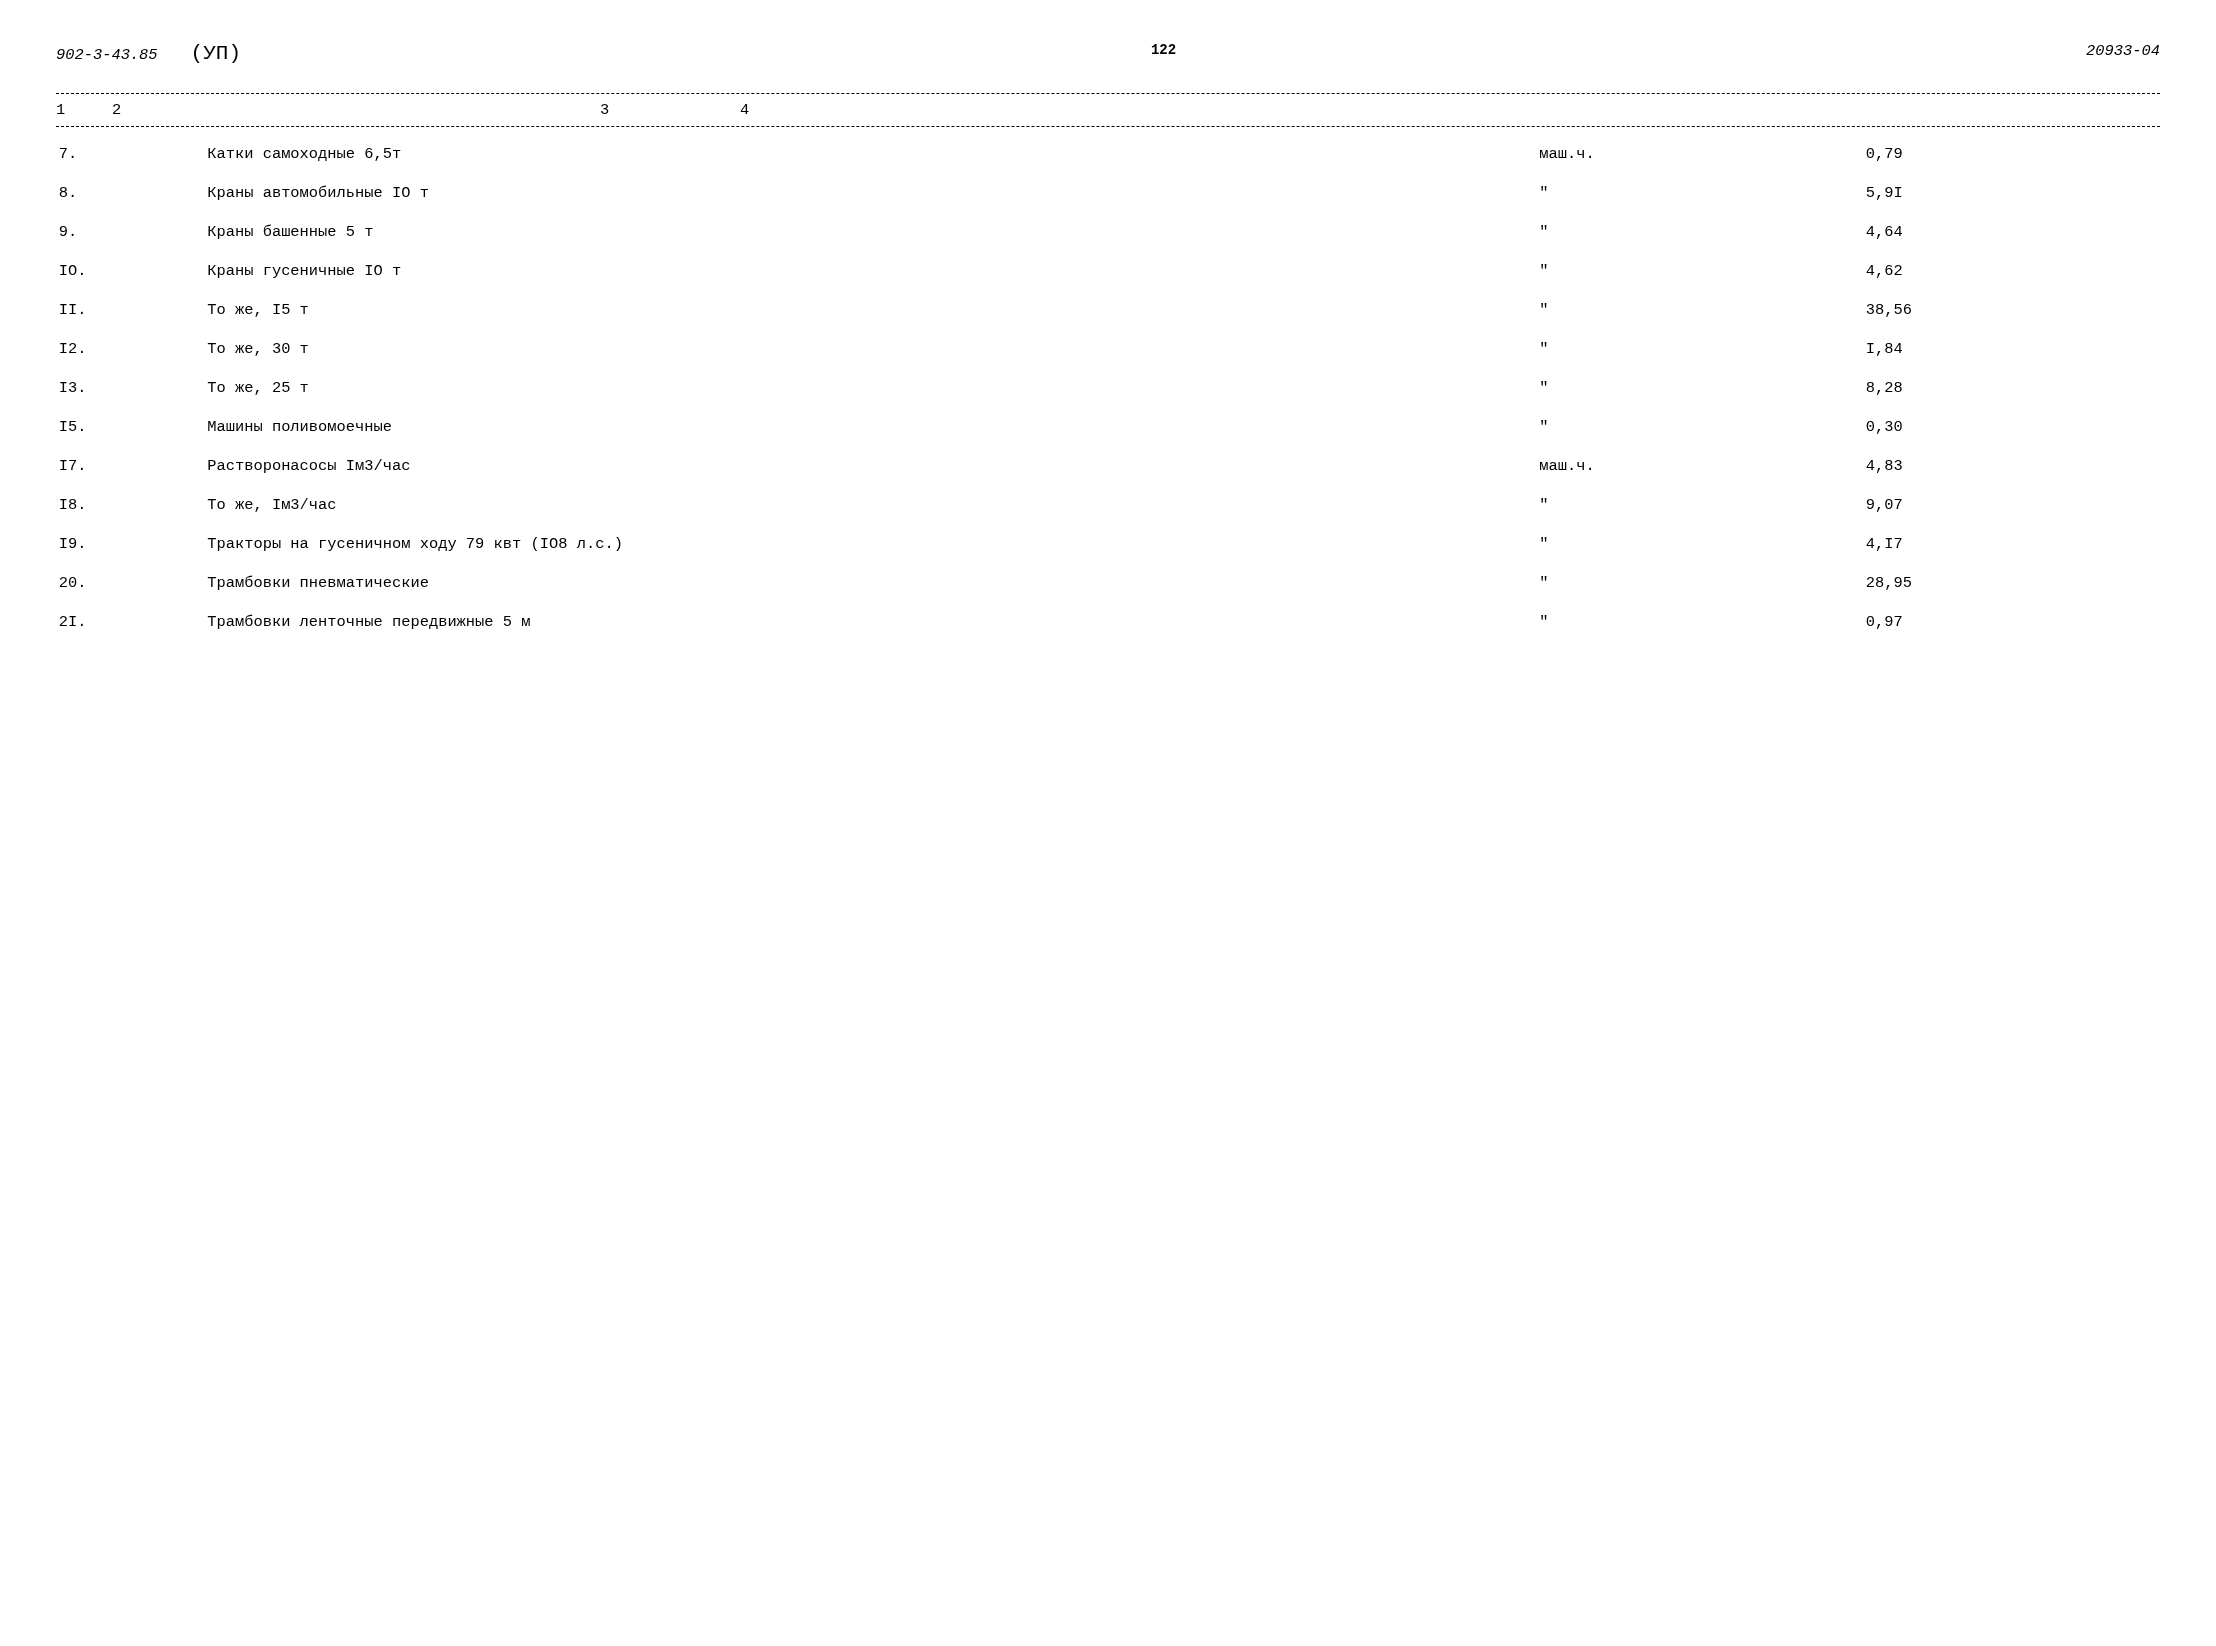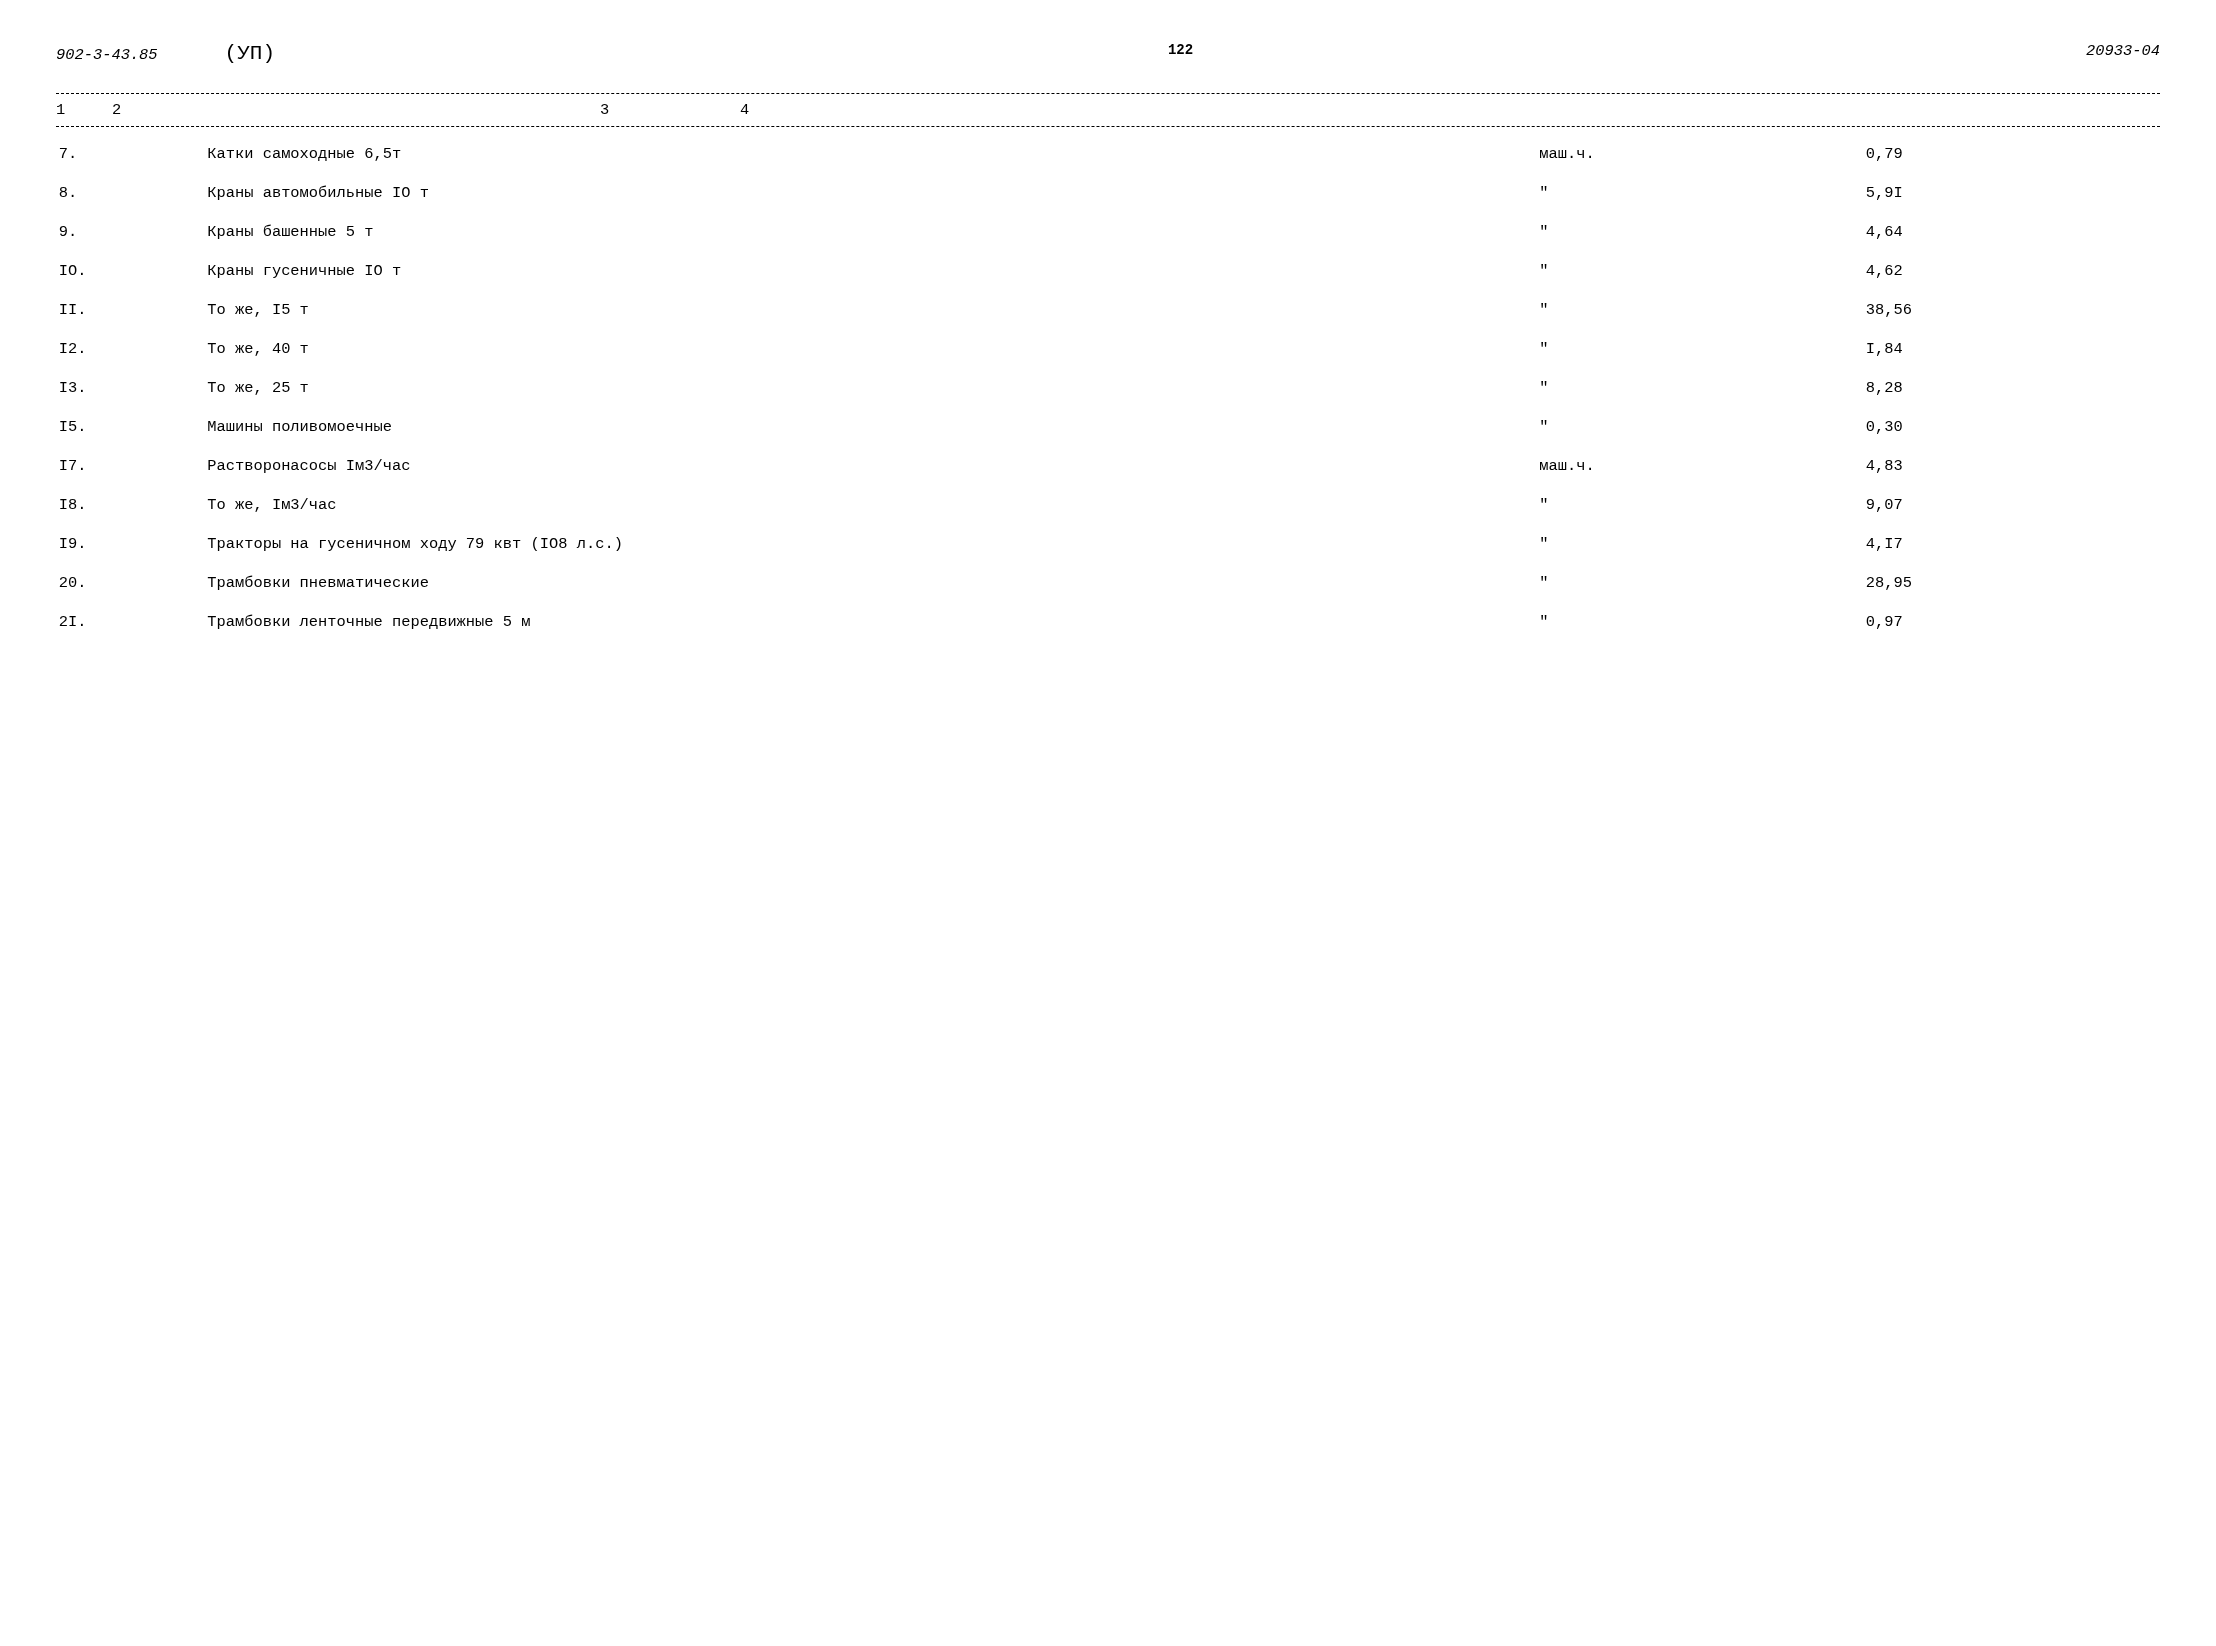--- a/index.html
+++ b/index.html
@@ -20,21 +20,21 @@
 
     .page-header {
       display: flex;
       justify-content: space-between;
       align-items: flex-start;
       margin-bottom: 28px;
     }
 
     .header-left {
       display: flex;
-      gap: 56px;
+      gap: 22px;
       align-items: baseline;
     }
 
     .doc-code {
       font-style: italic;
       font-size: 15.4px;
     }
 
     .doc-section {
       font-size: 21px;
@@ -177,21 +177,21 @@
           <td class="col-val">4,62</td>
         </tr>
         <tr>
           <td class="col-num">II.</td>
           <td class="col-desc">То же, I5 т</td>
           <td class="col-unit">"</td>
           <td class="col-val">38,56</td>
         </tr>
         <tr>
           <td class="col-num">I2.</td>
-          <td class="col-desc">То же, 40 т</td>
+          <td class="col-desc">То же, 30 т</td>
           <td class="col-unit">"</td>
           <td class="col-val">I,84</td>
         </tr>
         <tr>
           <td class="col-num">I3.</td>
           <td class="col-desc">То же, 25 т</td>
           <td class="col-unit">"</td>
           <td class="col-val">8,28</td>
         </tr>
         <tr>

